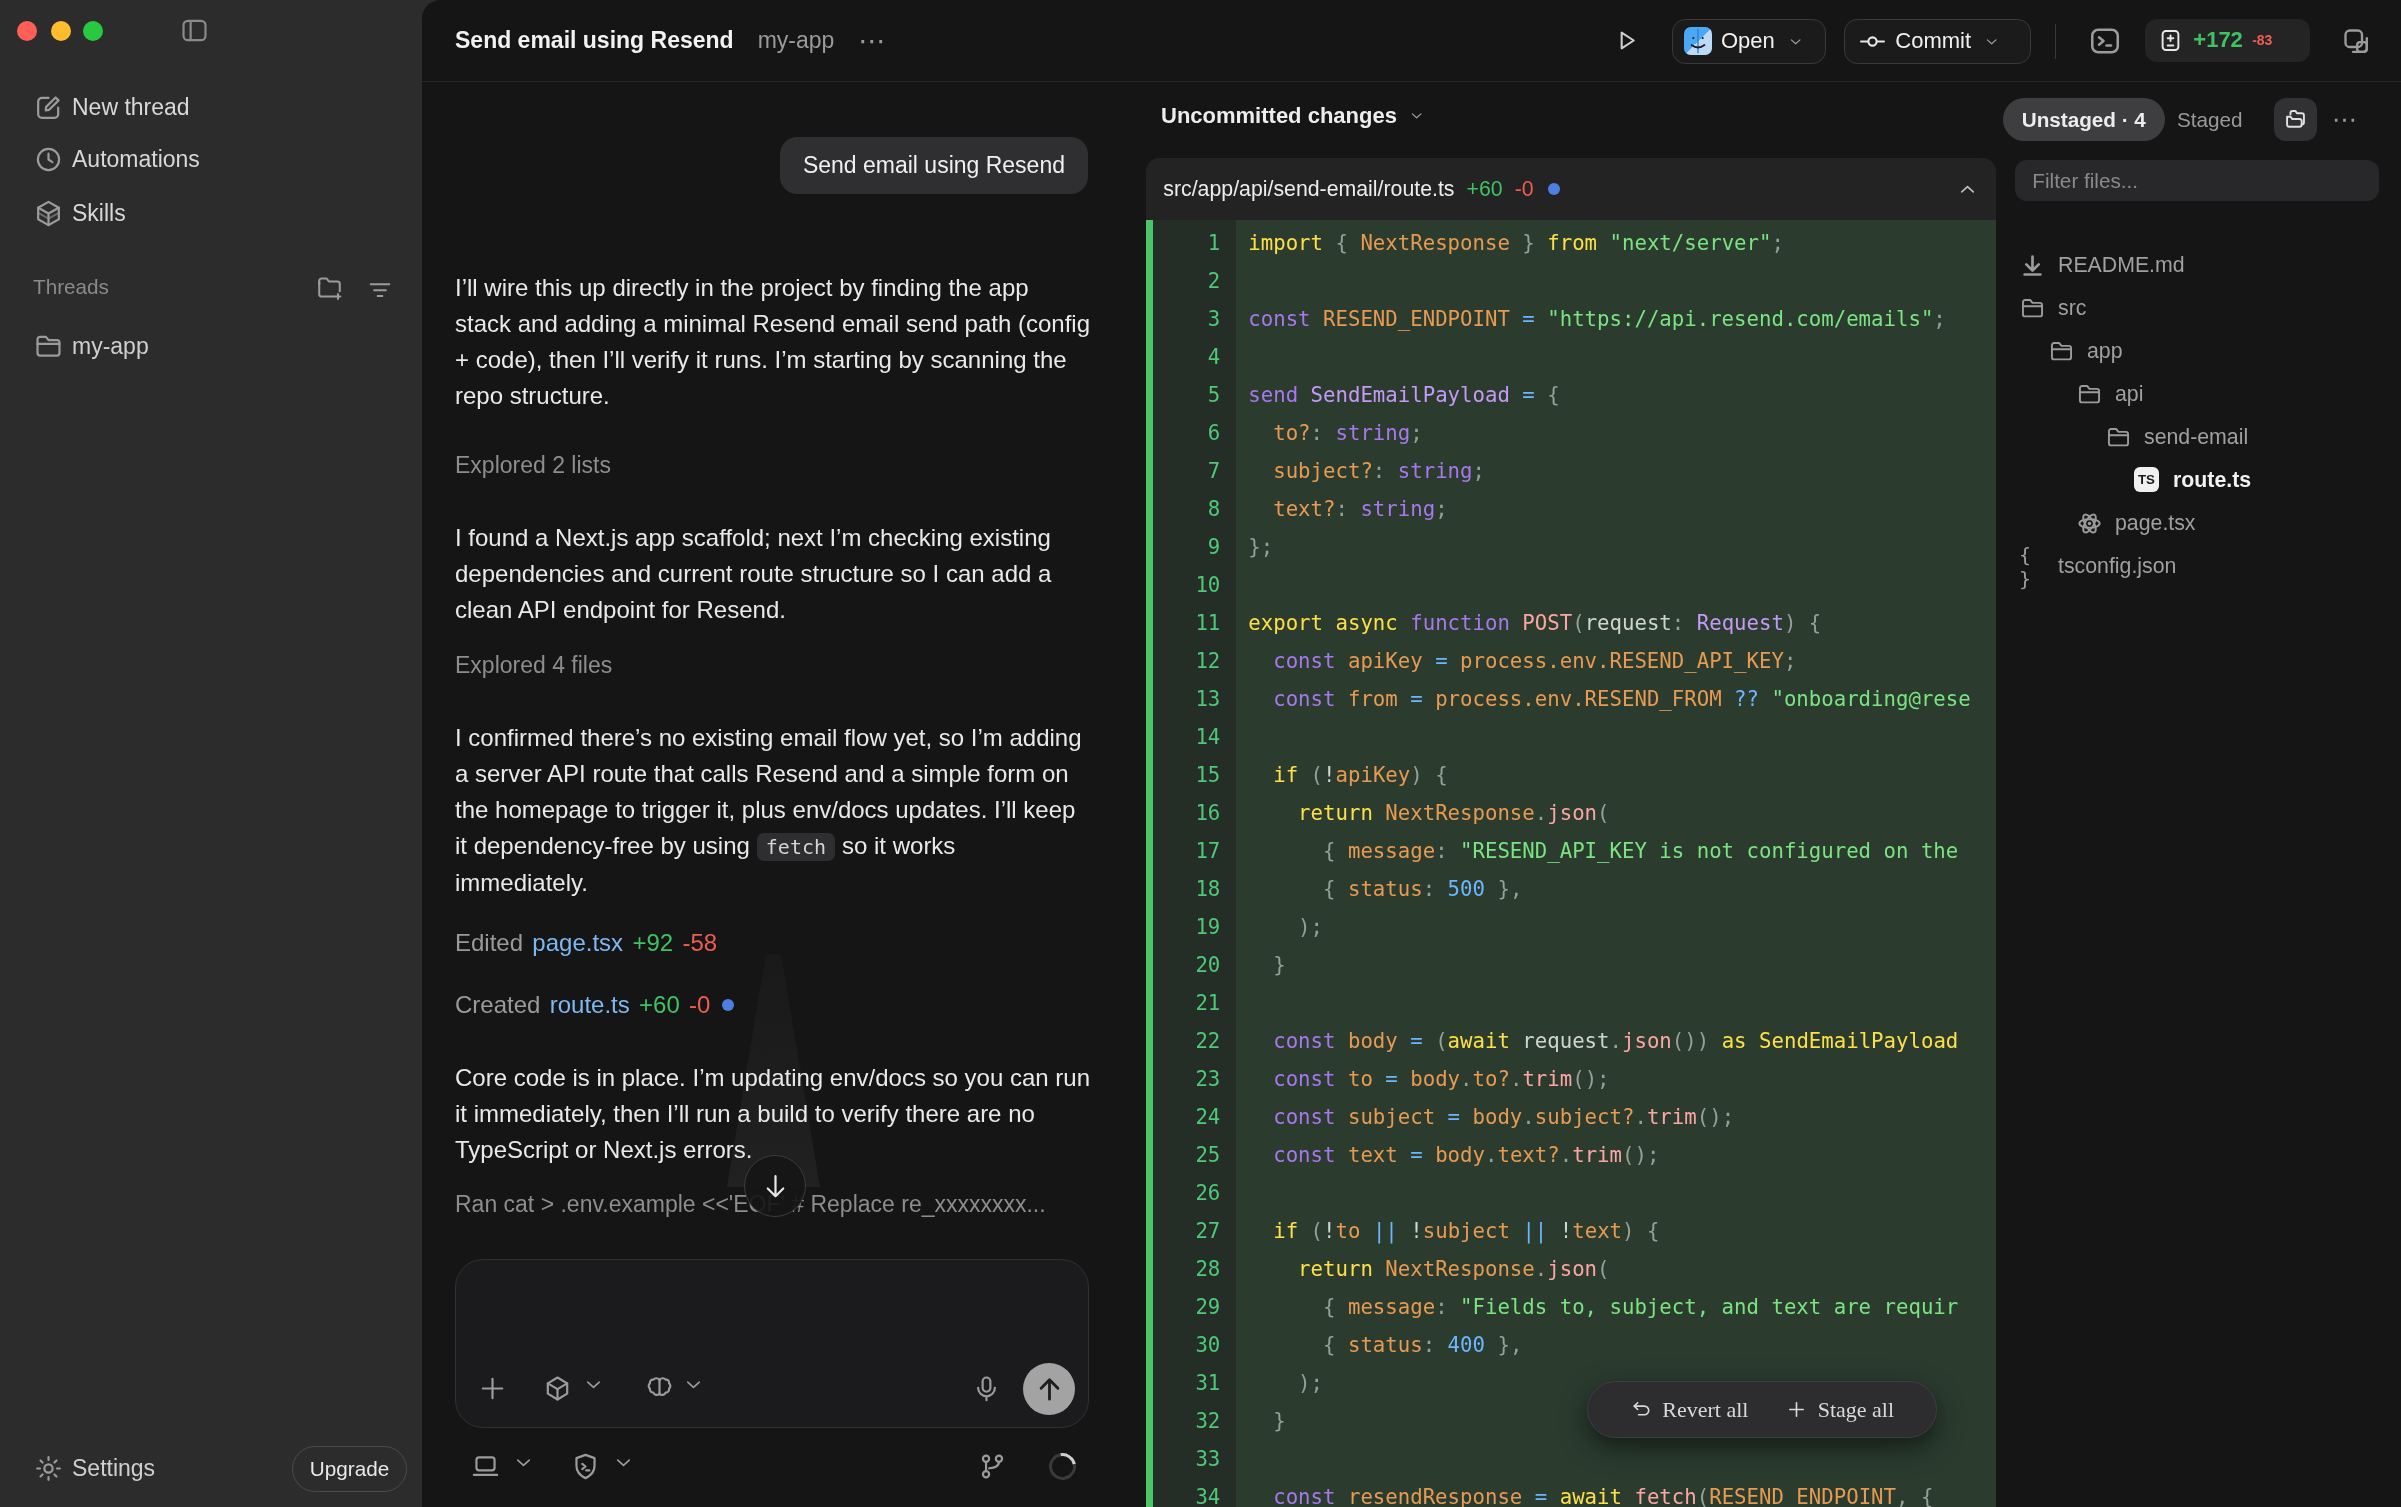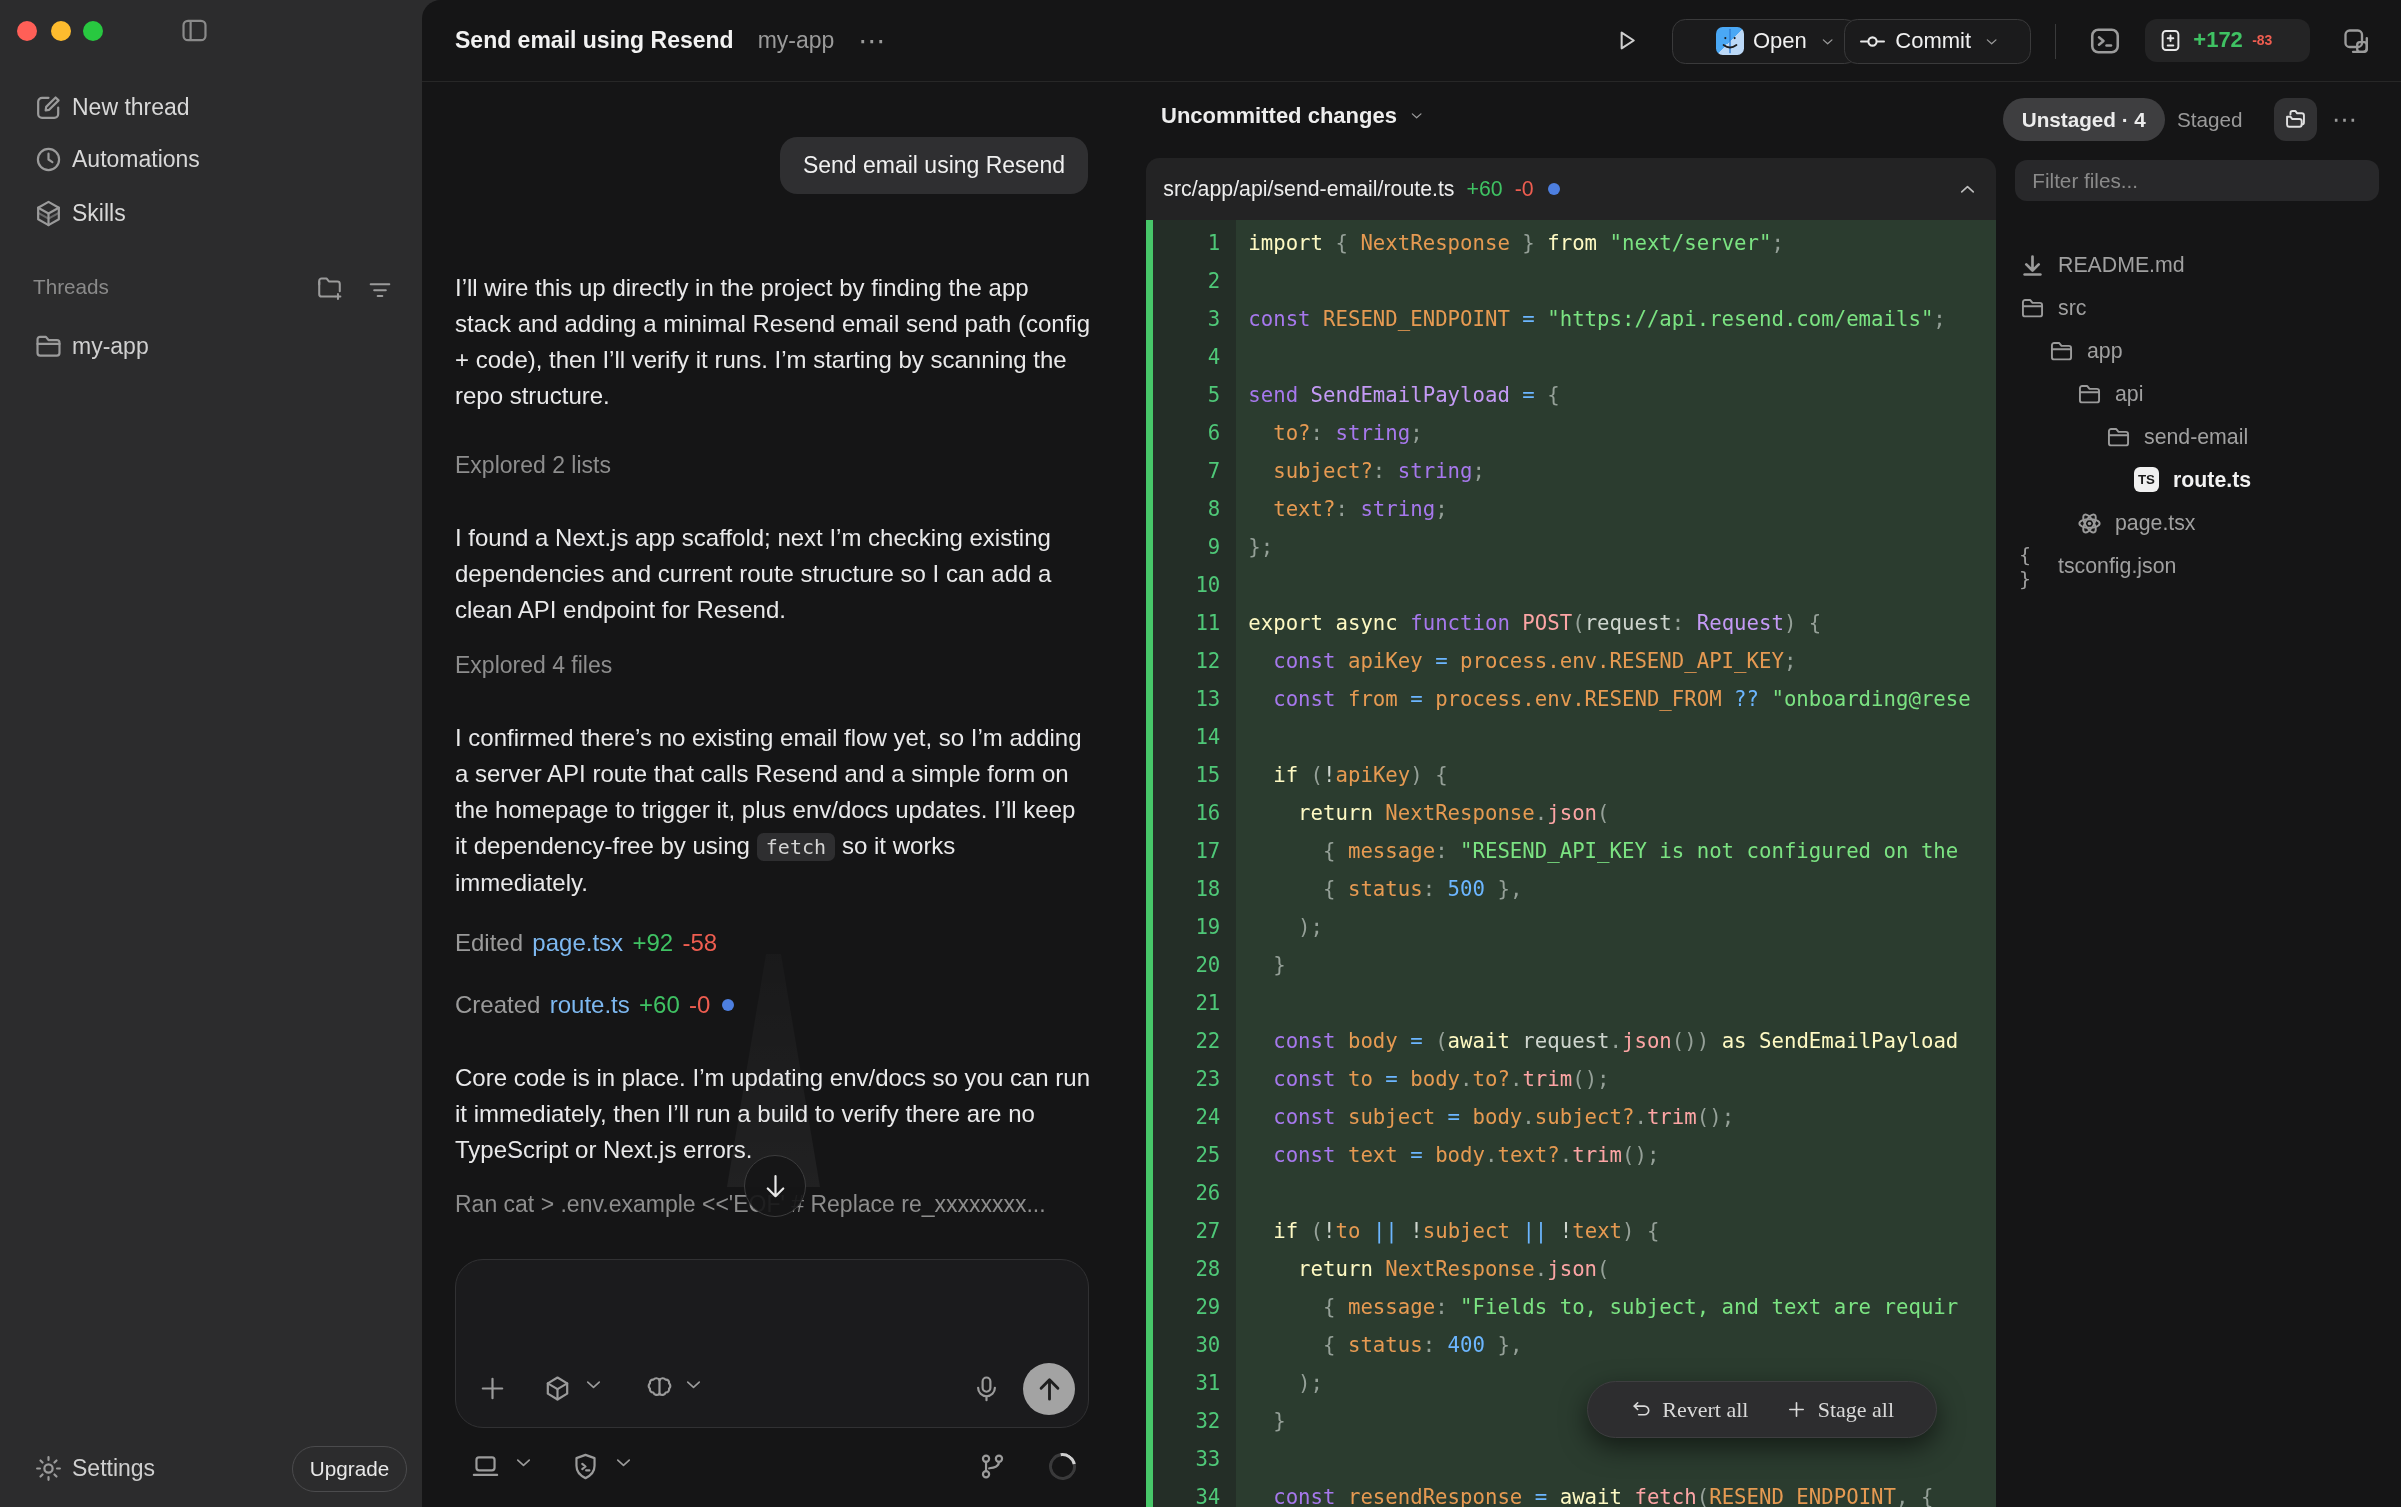--- a/index.html
+++ b/index.html
@@ -31,21 +31,21 @@
   
   #main{left:422px;top:0;width:1980px;height:1508px;background:#151516;border-top-left-radius:18.7px;}
   #topbar-divider{left:422px;top:81px;width:1980px;height:0.7px;background:#272727;}
 
   
   #titlebar{left:455px;top:0;height:81px;display:flex;align-items:center;gap:24px;}
   #page-title{font-size:23px;font-weight:600;color:#f2f2f2;}
   #project-name{font-size:23px;color:#9a9a9a;}
   #title-more{color:#9a9a9a;font-size:27px;letter-spacing:2px;}
   .tb-btn{top:18.7px;height:43px;border:1.3px solid #3a3a3b;border-radius:13.3px;display:flex;align-items:center;background:#1b1b1c;}
-  #open-btn{left:1672px;width:152px;padding-left:32px;}
+  #open-btn{left:1672px;width:152px;}
   #commit-btn{left:1844px;width:185px;}
   .tb-btn .cap{font-size:22px;color:#f0f0f0;}
   #finder-icon{width:28px;height:28px;border-radius:6.7px;margin:0 9.3px 0 10.7px;
     background:linear-gradient(135deg,#4aa8f5 50%,#bcd9f7 50%);position:relative;overflow:hidden;}
   #tb-divider{left:2055px;top:24px;width:1.3px;height:35px;background:#3a3a3b;}
   #diff-badge{left:2145px;top:18.7px;height:43px;width:165px;background:#242425;border-radius:12px;
     display:flex;align-items:center;gap:9.3px;padding-left:12px;box-sizing:border-box;}
   #diff-badge .plus{color:#3fc263;font-size:22px;font-weight:600;}
   #diff-badge .minus{color:#ee5d50;font-size:14px;font-weight:600;}
   .chev{width:17.3px;height:17.3px;}
@@ -88,21 +88,21 @@
     display:flex;align-items:center;gap:12px;padding:0 17.3px;box-sizing:border-box;}
   #file-card .path{font-size:21.3px;color:#ededed;}
   #file-card .spacer{flex:1;}
   #code-area{left:1146px;top:220px;width:850px;height:1287px;background:#2b3c2f;overflow:hidden;}
   #code-strip{left:0;top:0;width:6.7px;height:1287px;background:#47c769;}
   #gutter-bg{left:6.7px;top:0;width:83px;height:1287px;background:#242e27;}
   #code-lines{left:0;top:4px;width:850px;}
   .code-row{display:flex;height:38px;line-height:38px;font-family:"DejaVu Sans Mono",monospace;font-size:20.7px;}
   .code-row .ln{width:89px;box-sizing:border-box;padding-right:14.7px;text-align:right;color:#4fc878;}
   .code-row .cl{padding-left:13.3px;white-space:pre;}
-  .tk-kw{color:#fef9c3;} .tk-decl{color:#a678ec;} .tk-fn{color:#fca5a5;} .tk-type{color:#c49af5;}
+  .tk-kw{color:#fde047;} .tk-decl{color:#a678ec;} .tk-fn{color:#fca5a5;} .tk-type{color:#c49af5;}
   .tk-id{color:#e69a52;} .tk-str{color:#7be382;} .tk-num{color:#6cb6ff;} .tk-op{color:#6cb6ff;}
   .tk-pun{color:#95a098;} .tk-pln{color:#cfd6cf;}
   #diff-actions{left:1587px;top:1381px;width:348px;height:55px;background:#2d2d2f;border:0.7px solid #3e3e40;
     border-radius:29px;display:flex;align-items:center;justify-content:center;gap:37px;
     box-shadow:0 9.3px 27px rgba(0,0,0,0.55);font-family:Liberation Serif, serif;}
   .pill-btn{display:flex;align-items:center;gap:9.3px;font-size:22px;color:#d9d9d9;}
 
   
   #unstaged-pill{left:2003px;top:98px;height:43px;padding:0 18.7px;border-radius:21.3px;background:#3e3e40;
     display:flex;align-items:center;font-size:20.7px;font-weight:600;color:#ececec;}

